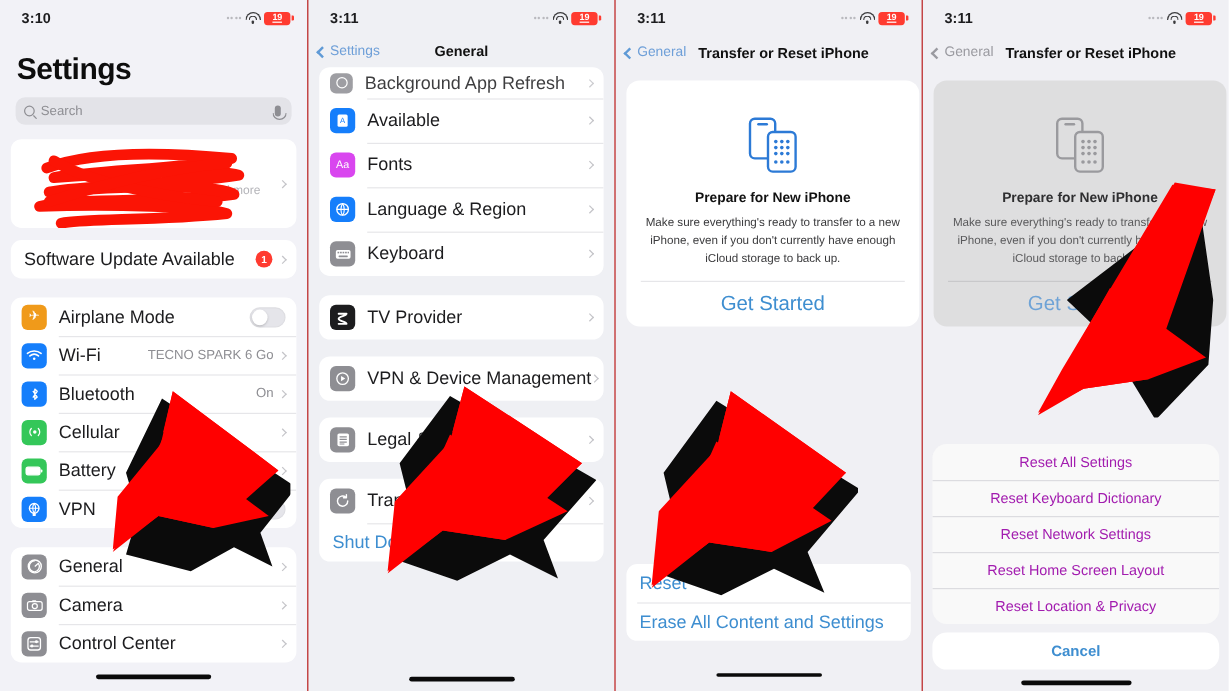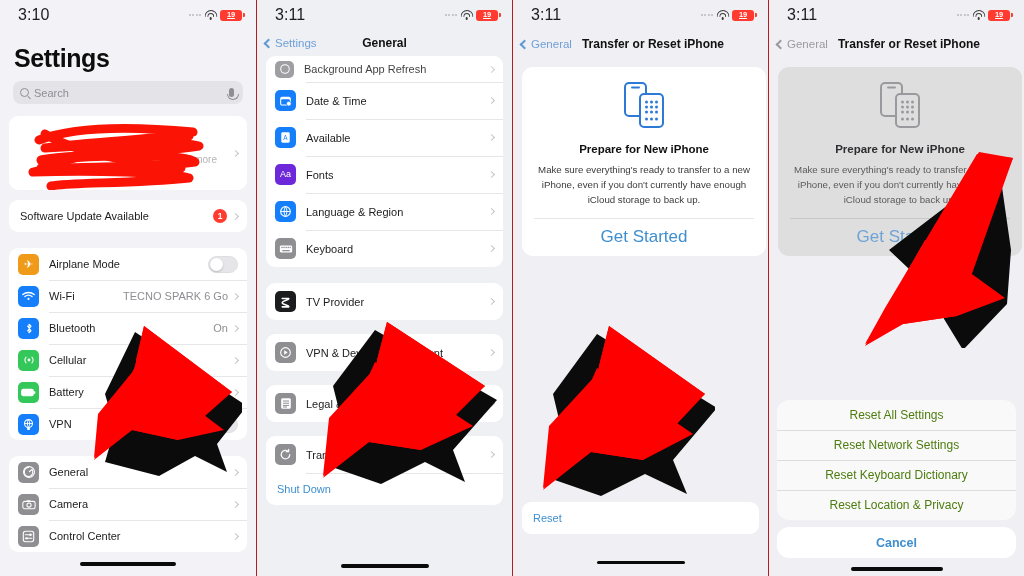--- a/index.html
+++ b/index.html
@@ -18,21 +18,21 @@
     background: #f2f2f7;
     flex: 0 0 256px;
   }
   .panel.gap { border-left: 1px solid #b91c1c; }
 
   
   .statusbar {
     height: 30px; display: flex; align-items: center;
     justify-content: space-between; padding: 0 14px 0 18px;
   }
-  .sb-time { font-size: 16px; font-weight: normal; color: #1c1c1e; letter-spacing: .1px; }
+  .sb-time { font-size: 12px; font-weight: bold; color: #1c1c1e; letter-spacing: .1px; }
   .sb-right { display: flex; align-items: center; gap: 3px; }
   .sb-dots { display:flex; gap:1.5px; align-items:center; }
   .sb-dots i { display:block; width:2px; height:2px; background:#b9b9be; border-radius:50%; }
   .wifi-ico { width: 13px; height: 10px; position: relative; }
   .wifi-ico span { position: absolute; left: 50%; transform: translateX(-50%);
       border: 1.6px solid #3a3a3c; border-bottom: none; border-radius: 9px 9px 0 0; }
   .wifi-ico .a { width: 13px; height: 6.5px; top: 0; }
   .wifi-ico .b { width: 7.5px; height: 4px; top: 3.2px; }
   .wifi-ico .c { width: 2.6px; height: 2.6px; top: 7px; background: #3a3a3c; border-radius: 50%; border: none; }
   .batt {
@@ -70,21 +70,21 @@
   .row { display: flex; align-items: center; height: 32px; padding: 0 9px 0 9px; position: relative; }
   .row + .row:before {
     content: ""; position: absolute; left: 40px; right: 0; top: 0; height: 1px; background: #e6e6e9;
   }
   .row.noicon + .row.noicon:before { left: 9px; }
   .row-ico {
     width: 21px; height: 21px; border-radius: 5px; flex: 0 0 auto; margin-right: 10px;
     display: flex; align-items: center; justify-content: center; color: #fff;
     font-size: 11px; line-height: 1;
   }
-  .row-label { font-size: 11px; color: #1c1c1e; flex: 1; white-space: nowrap; }
+  .row-label { font-size: 15px; color: #1c1c1e; flex: 1; white-space: nowrap; }
   .row-label.link { color: #3e8ed0; }
   .row-value { font-size: 11px; color: #8e8e93; margin-right: 5px; white-space: nowrap; }
   .chev { width: 5px; height: 5px; border-top: 1.5px solid #c4c4c8; border-right: 1.5px solid #c4c4c8;
       transform: rotate(45deg); flex: 0 0 auto; }
   .badge {
     background: #ff3b30; color: #fff; font-size: 8.5px; font-weight: bold;
     width: 14px; height: 14px; border-radius: 50%; display: flex; align-items: center;
     justify-content: center; margin-right: 6px;
   }
   .toggle {
@@ -93,29 +93,29 @@
   }
   .toggle:after { content: ""; position: absolute; left: 1px; top: 1px; width: 13px; height: 13px;
       border-radius: 50%; background: #fff; box-shadow: 0 1px 2px rgba(0,0,0,.2); }
 
   
   .idcard { position: relative; height: 74px; }
   .idcard .sub { position: absolute; right: 30px; top: 38px; font-size: 10px; color: #b4b4b9; }
   .scribble { position: absolute; left: 2px; top: -6px; width: 210px; height: 86px; pointer-events: none; }
 
   
-  .prepcard { background:#fff; border-radius: 11px; margin: 9px 2px 0 9px; padding: 10px 12px 0 12px; text-align: center; }
+  .prepcard { background:#fff; border-radius: 11px; margin: 9px 2px 0 9px; padding: 26px 12px 0 12px; text-align: center; }
   .prep-icon { margin: 0 auto 10px auto; width: 56px; height: 56px; position: relative; }
   .prep-title { font-size: 11.5px; font-weight: bold; color: #111; margin-bottom: 7px; }
   .prep-desc { font-size: 9.7px; color: #3a3a3c; line-height: 1.55; padding: 0 2px 11px 2px; }
   .prep-action { border-top: 1px solid #e6e6e9; padding: 8px 0 9px 0; font-size: 17px; color: #3e8ed0; }
   .sheet { position: absolute; left: 8px; right: 8px; bottom: 18px; }
   .sheet-group { background: rgba(249,249,249,.94); border-radius: 12px; overflow: hidden; }
   .sheet-item { height: 30px; display: flex; align-items: center; justify-content: center;
-      font-size: 12px; color: #4d7c0f; position: relative; }
+      font-size: 12px; color: #a21caf; position: relative; }
   .sheet-item + .sheet-item:before { content:""; position:absolute; left:0; right:0; top:0; height:1px; background:#dcdce0; }
   .sheet-cancel { margin-top: 7px; background: #fff; border-radius: 12px; height: 31px;
       display: flex; align-items: center; justify-content: center; font-size: 12.5px; font-weight: bold; color: #3e8ed0; }
 
   .home-ind { position: absolute; bottom: 5px; left: 50%; transform: translateX(-50%);
       width: 96px; height: 4px; background: #0a0a0a; border-radius: 3px; }
   .home-ind.thin { height: 3.5px; }
 
   .arrow { position: absolute; pointer-events: none; }
 </style>
@@ -319,41 +319,30 @@
         <span class="row-ico" style="background:#8e8e93;height:17px;width:19px;">
           <svg width="12" height="12" viewBox="0 0 14 14">
               <circle cx="7" cy="7" r="5" stroke="#fff" stroke-width="1.2" fill="none"></circle>
             </svg>
         </span>
         <span class="row-label">Background App Refresh</span>
         <span class="chev"></span>
       </div>
       <div class="row" style="height:37px">
         <span class="row-ico" style="background:#157efb">
-          <svg width="13" height="12" viewBox="0 0 14 13">
-              <rect x="1.2" y="2" width="11.6" height="9.5" rx="2" fill="#fff"></rect>
-              <rect x="2.4" y="4.6" width="9.2" height="5.8" rx="1" fill="#157efb"></rect>
-              <circle cx="10.6" cy="9.4" r="2.6" fill="#fff" stroke="#157efb" stroke-width=".8"></circle>
-            </svg>
-        </span>
-        <span class="row-label">Date &amp; Time</span>
-        <span class="chev"></span>
-      </div>
-      <div class="row" style="height:37px">
-        <span class="row-ico" style="background:#157efb">
           <svg width="11" height="13" viewBox="0 0 12 14">
               <rect x="1.4" y="1.4" width="9.2" height="11.2" rx="1.4" fill="#fff"></rect>
               <text x="6" y="9.6" font-size="7" text-anchor="middle" fill="#157efb" font-family="Liberation Sans, sans-serif">A</text>
             </svg>
         </span>
         <span class="row-label">Available</span>
         <span class="chev"></span>
       </div>
       <div class="row" style="height:37px">
-        <span class="row-ico" style="background:#6d28d9;font-size:9px;font-weight:normal">Aa</span>
+        <span class="row-ico" style="background:#d946ef;font-size:9px;font-weight:normal">Aa</span>
         <span class="row-label">Fonts</span>
         <span class="chev"></span>
       </div>
       <div class="row" style="height:37px">
         <span class="row-ico" style="background:#157efb">
           <svg width="13" height="13" viewBox="0 0 14 14">
               <circle cx="7" cy="7" r="5.2" stroke="#fff" stroke-width="1.2" fill="none"></circle>
               <path d="M1.8 7h10.4M7 1.8c2 2.6 2 7.8 0 10.4M7 1.8C5 4.4 5 9.6 7 12.2" stroke="#fff" stroke-width="1" fill="none"></path>
             </svg>
         </span>
@@ -498,20 +487,23 @@
       </div>
       <div class="prep-title">Prepare for New iPhone</div>
       <div class="prep-desc">Make sure everything's ready to transfer to a new iPhone, even if you don't currently have enough iCloud storage to back up.</div>
       <div class="prep-action">Get Started</div>
     </div>
 
     <div class="group" style="position:absolute; left:9px; right:9px; bottom:42px; margin:0">
       <div class="row noicon" style="padding-left:11px; height:32px">
         <span class="row-label link">Reset</span>
       </div>
+      <div class="row noicon" style="padding-left:11px; height:32px">
+        <span class="row-label link">Erase All Content and Settings</span>
+      </div>
     </div>
 
     <svg class="arrow" style="left:22px; top:322px; width:180px; height:180px;" viewBox="0 0 180 180">
       <path d="M54 6 L174 80 L130 132 L144 166 L102 146 L58 168 L6 150 L20 108 L10 66 Z" fill="#0b0b0b" transform="translate(8,6)"></path>
       <path d="M170 72 L74 4 L62 52 L14 104 L8 166 L56 130 L108 138 Z" fill="#ff0000"></path>
       <path d="M170 72 L74 4 L64 44 L138 96 Z" fill="#ff0000"></path>
       <path d="M8 168 L62 46 L158 112 L108 138 L56 130 Z" fill="#ff0000"></path>
     </svg>
 
     <div class="home-ind thin" style="bottom:12px; width:88px"></div>
@@ -569,22 +561,23 @@
         </svg>
       </div>
       <div class="prep-title" style="color:#2e2e30">Prepare for New iPhone</div>
       <div class="prep-desc" style="color:#5a5a5c">Make sure everything's ready to transfer to a new iPhone, even if you don't currently have enough iCloud storage to back up.</div>
       <div class="prep-action" style="border-top-color:#c8c8ca;color:#6fa3d6">Get Started</div>
     </div>
 
     <div class="sheet">
       <div class="sheet-group">
         <div class="sheet-item">Reset All Settings</div>
+        <div class="sheet-item">Reset Keyboard Dictionary</div>
         <div class="sheet-item">Reset Network Settings</div>
-        <div class="sheet-item">Reset Keyboard Dictionary</div>
+        <div class="sheet-item">Reset Home Screen Layout</div>
         <div class="sheet-item">Reset Location &amp; Privacy</div>
       </div>
       <div class="sheet-cancel">Cancel</div>
     </div>
 
     <svg class="arrow" style="left:60px; top:148px; width:190px; height:200px;" viewBox="0 0 190 200">
       <path d="M176 12 L66 96 L104 132 L80 164 L118 160 L140 196 L184 150 L188 96 Z" fill="#0b0b0b" transform="translate(-6,6)"></path>
       <path d="M184 10 L148 6 L56 160 L36 196 L74 176 L128 168 Z" fill="#ff0000"></path>
       <path d="M184 10 L150 4 L90 108 L132 136 Z" fill="#ff0000"></path>
       <path d="M36 198 L96 92 L176 150 L128 168 L74 176 Z" fill="#ff0000"></path>

